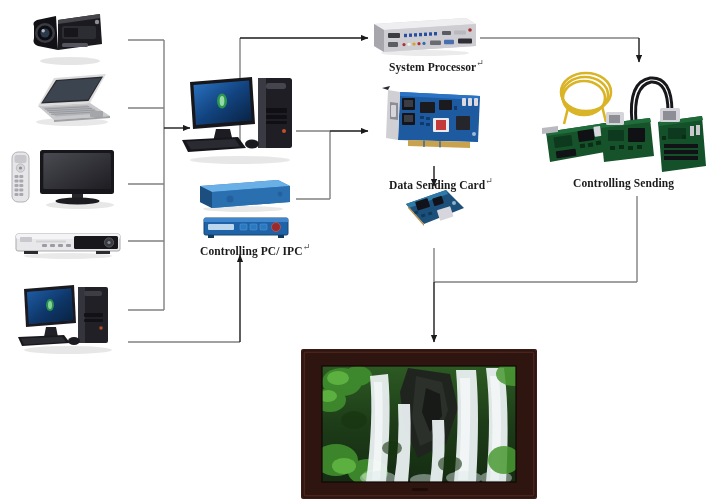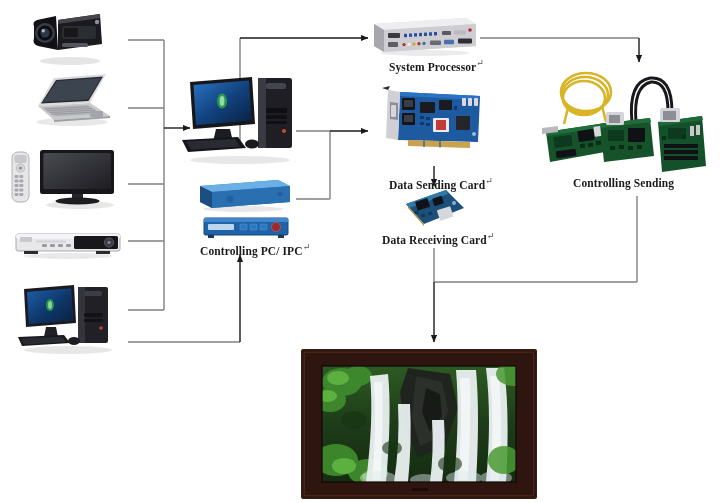--- a/index.html
+++ b/index.html
@@ -358,23 +358,20 @@
     <rect x="31" y="9" width="10" height="8" rx="1" fill="#12131a" transform="rotate(-18 36 13)"></rect>
     <rect x="36" y="20" width="14" height="11" rx="1" fill="#d6d6dc" transform="rotate(-18 43 25)"></rect>
     <g fill="#0d3a5c">
       <rect x="12" y="23" width="4" height="3" transform="rotate(-18 14 24)"></rect>
       <rect x="19" y="26" width="4" height="3" transform="rotate(-18 21 27)"></rect>
       <rect x="26" y="24" width="4" height="3" transform="rotate(-18 28 25)"></rect>
     </g>
     <path d="M6 18 L22 36 L22 38 L6 20 Z" fill="#b59040"></path>
     <circle cx="52" cy="15" r="2" fill="#8fb0c8"></circle>
   </svg>
-  <div class="caption" style="left:382px; top:231px;">
-    <span>Data Receiving Card</span><span class="pilcrow">↵</span>
-  </div>
 
   <svg class="dev" style="left:540px; top:66px;" width="166" height="110" viewBox="0 0 166 110">
 
     <g fill="none" stroke="#d9b426" stroke-width="2.6">
       <ellipse cx="46" cy="26" rx="25" ry="19"></ellipse>
       <ellipse cx="45" cy="29" rx="23" ry="18"></ellipse>
       <ellipse cx="44" cy="32" rx="21" ry="17"></ellipse>
     </g>
     <path d="M28 42 L24 58" stroke="#d9b426" stroke-width="2.6" fill="none"></path>
     <path d="M62 40 L66 56" stroke="#d9b426" stroke-width="2.6" fill="none"></path>

